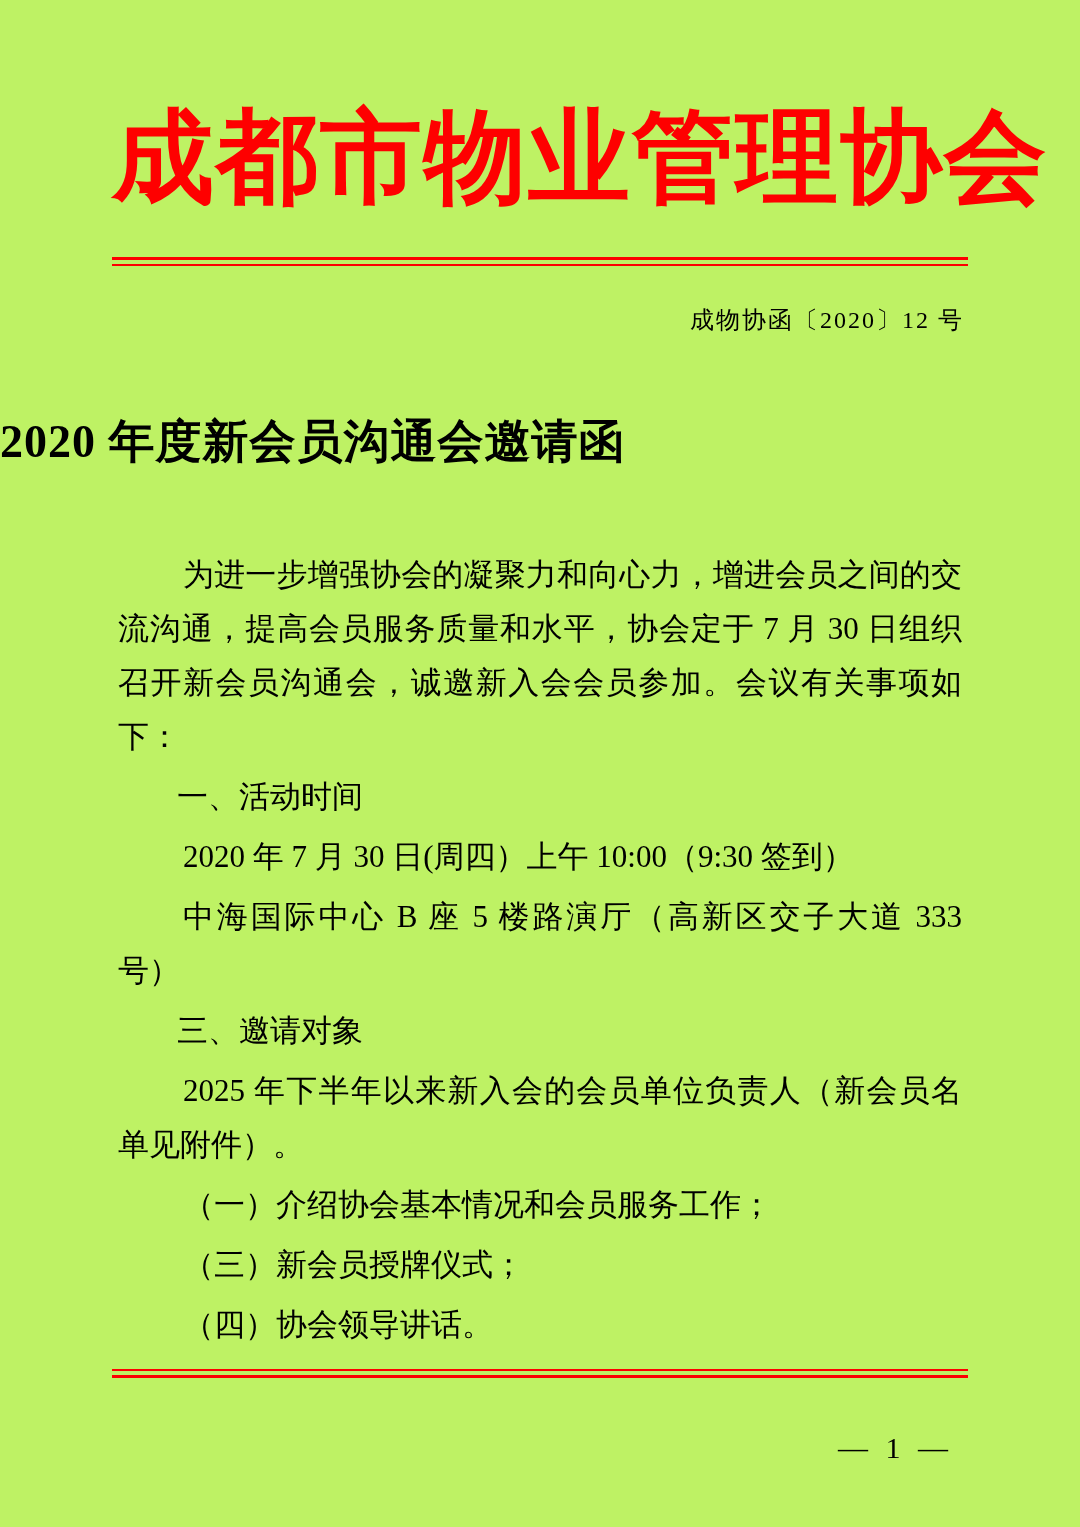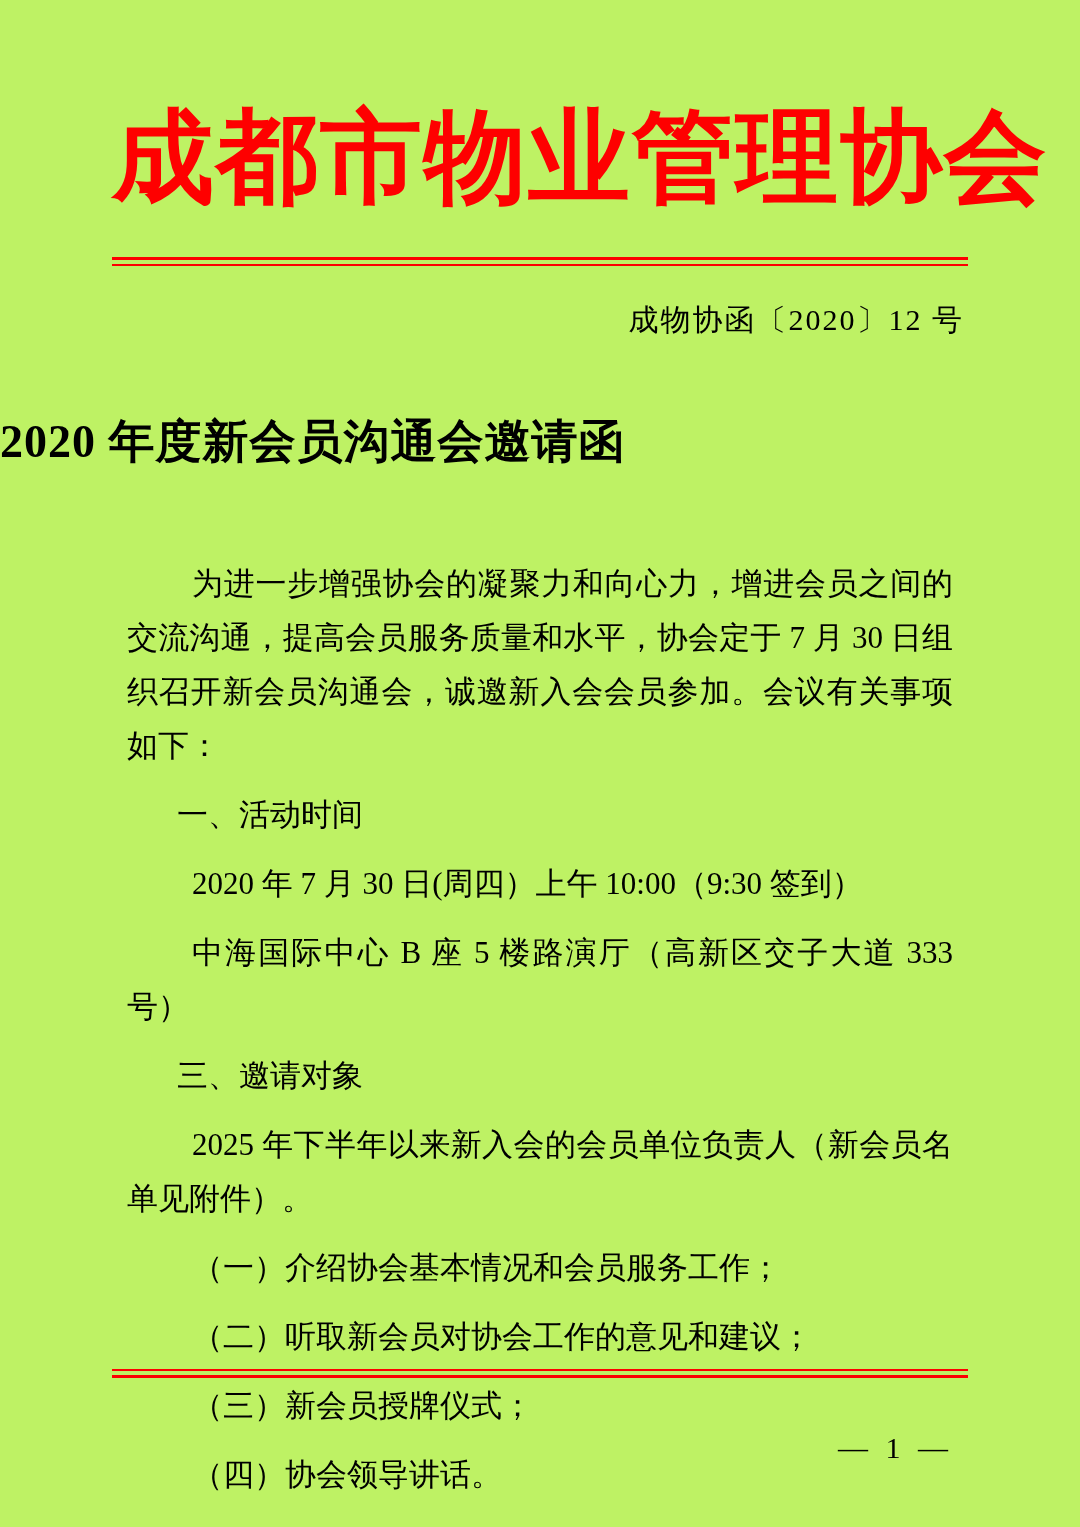--- a/index.html
+++ b/index.html
@@ -33,21 +33,21 @@
   .sep-top .line-gap { height: 4px; }
   .sep-top .line-thin { height: 2px; background: #fe0000; }
   .sep-bottom { top: 1369px; }
   .sep-bottom .line-thin { height: 2px; background: #fe0000; }
   .sep-bottom .line-gap { height: 4px; }
   .sep-bottom .line-thick { height: 3px; background: #fe0000; }
   .doc-number {
     position: absolute;
     top: 298px;
     right: 112px;
-    font-size: 30px;
+    font-size: 24px;
     line-height: 44px;
     letter-spacing: 2px;
     color: #000000;
     padding-right: 4px;
   }
   .doc-title {
     position: absolute;
     top: 412px;
     left: 0;
     width: 100%;
@@ -60,21 +60,21 @@
   }
   .body-block {
     position: absolute;
     top: 542px;
     left: 112px;
     width: 856px;
     font-size: 31px;
     line-height: 54px;
     text-align: justify;
   }
-  .body-block p { margin: 15px; text-indent: 65px; }
+  .body-block p { margin: 6px; text-indent: 65px; }
   .body-block p.wrap-flush { text-indent: 65px; }
   .body-block h3 {
     font-family: "Liberation Sans", sans-serif;
     font-size: 31px;
     line-height: 54px;
     font-weight: 400;
     text-indent: 65px;
     margin: 0;
   }
   .page-number {
@@ -110,21 +110,20 @@
 
     <h3>一、活动时间</h3>
     <p>2020 年 7 月 30 日(周四）上午 10:00（9:30 签到）</p>
 
     <p>中海国际中心 B 座 5 楼路演厅（高新区交子大道 333 号）</p>
 
     <h3>三、邀请对象</h3>
     <p class="wrap-flush">2025 年下半年以来新入会的会员单位负责人（新会员名单见附件）。</p>
 
     <p>（一）介绍协会基本情况和会员服务工作；</p>
-    <p>（二）听取新会员对协会工作的意见和建议；</p>
     <p>（三）新会员授牌仪式；</p>
     <p>（四）协会领导讲话。</p>
 
   </div>
 
   <div class="sep sep-bottom">
     <div class="line-thin"></div>
     <div class="line-gap"></div>
     <div class="line-thick"></div>
   </div>

